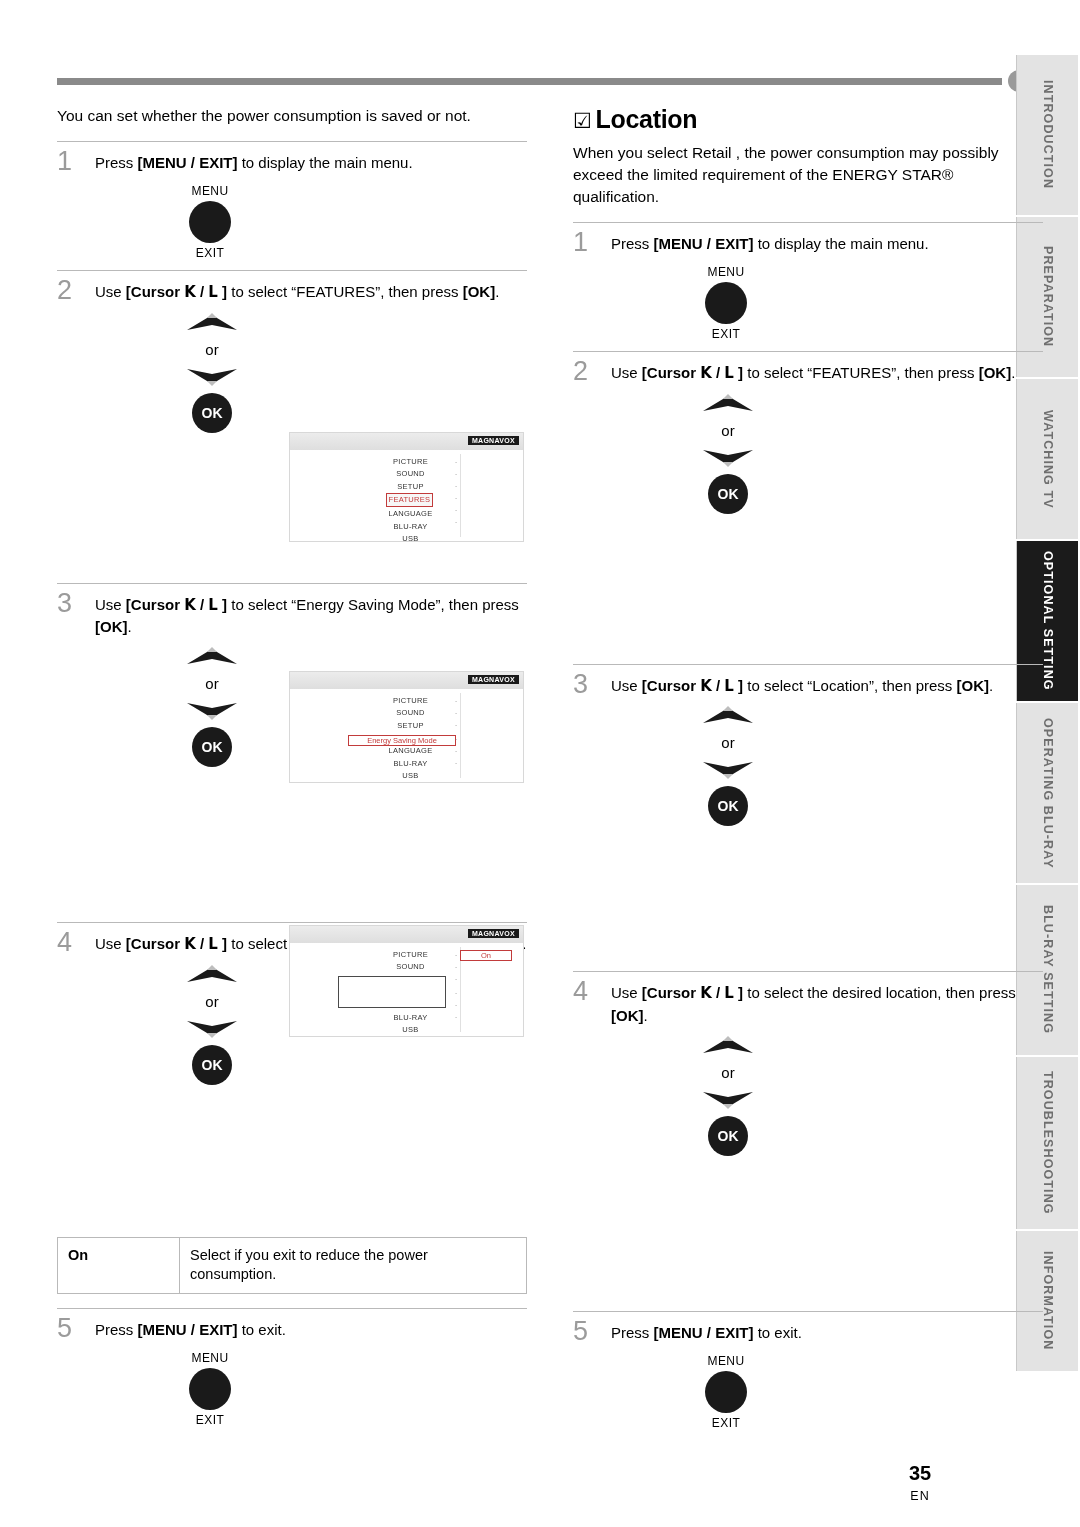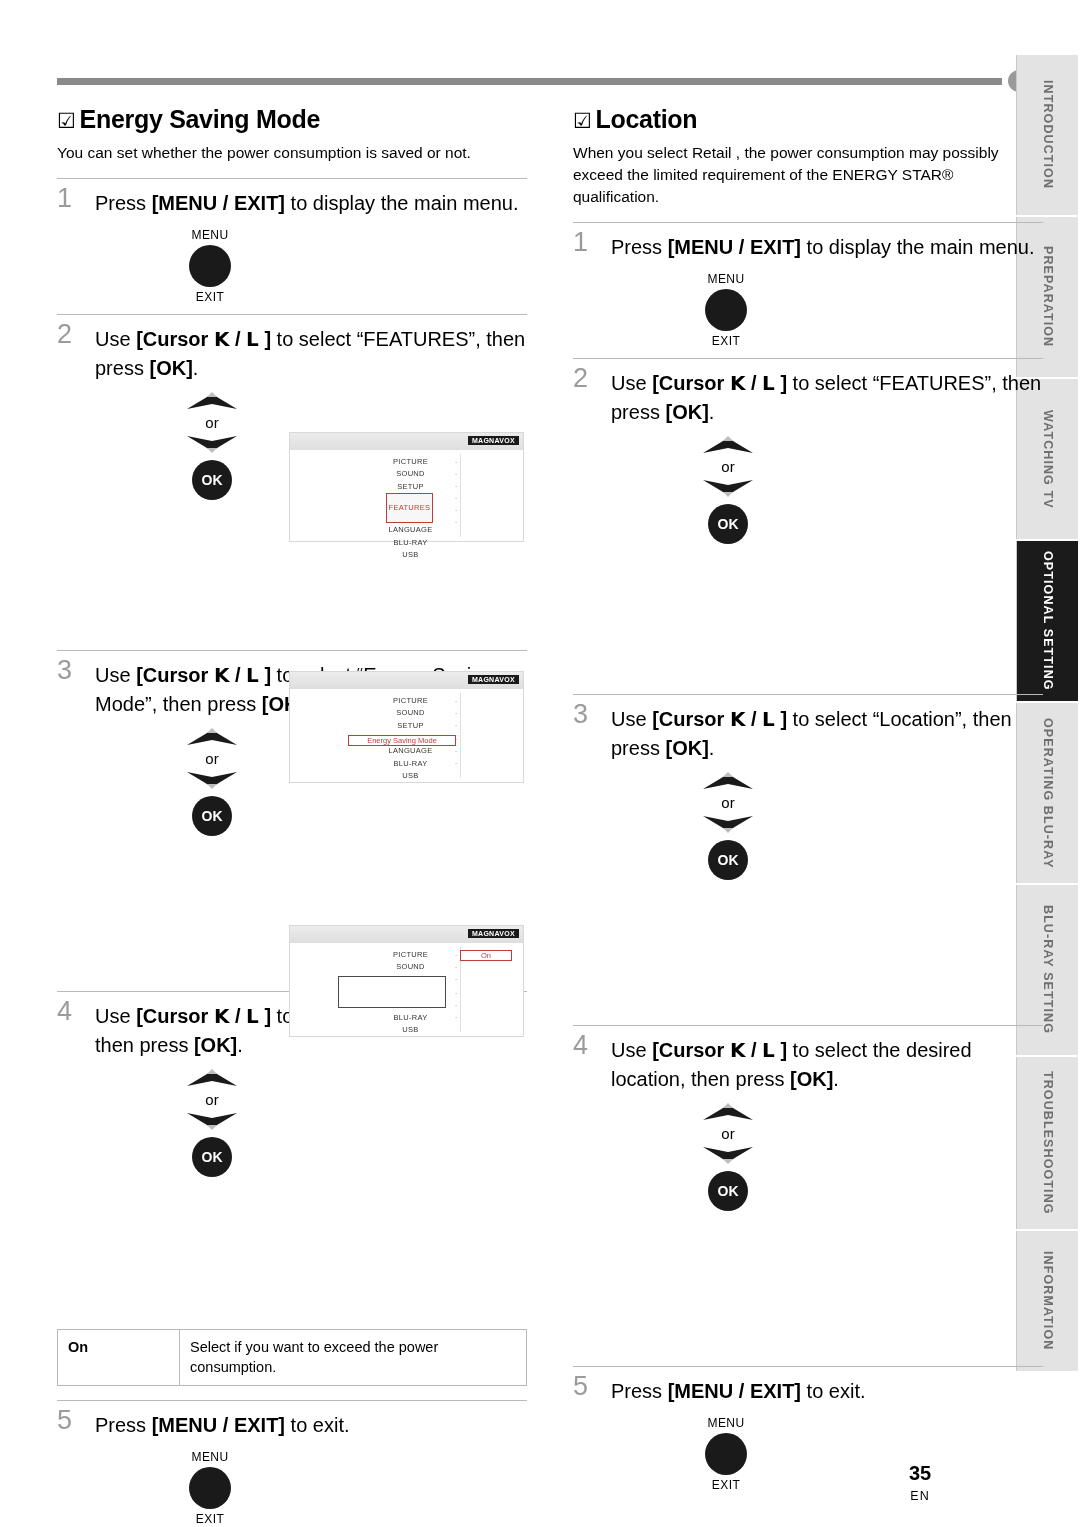--- a/index.html
+++ b/index.html
@@ -56,39 +56,39 @@
   }
 
   .hr { border-top:1px solid #b9b9b9; margin:10px 0 0 0; height:0; }
 
   
   .step { position:relative; padding:10px 0 0 38px; }
   .step .num {
     position:absolute; left:0; top:6px;
     font-size:27px; color:#9b9b9b; font-weight:normal; line-height:1;
   }
-  .step .txt { font-size:20px; line-height:1.45; }
+  .step .txt { font-size:15px; line-height:1.45; }
   .step .txt b { font-weight:bold; }
   .cursor-k { font-family:"DejaVu Sans", sans-serif; }
 
   
   .menuexit { margin:10px 0 6px 82px; width:66px; text-align:center; }
   .menuexit .lbl { font-size:12px; letter-spacing:0.4px; }
   .menuexit .knob {
     width:42px; height:42px; border-radius:50%; background:#1a1a1a;
     margin:3px auto;
   }
 
   
   .cluster { width:90px; margin:8px 0 4px 72px; text-align:center; }
   .cluster .chev {
     width:54px; height:22px; margin:0 auto; position:relative;
   }
   .cluster .chev svg { display:block; }
-  .cluster .or { font-size:15px; margin:1px 0; }
+  .cluster .or { font-size:15px; margin:7px 0; }
   .cluster .ok {
     width:40px; height:40px; border-radius:50%; background:#1a1a1a;
     color:#fff; font-size:14px; font-weight:bold;
     display:flex; align-items:center; justify-content:center;
     margin:6px auto 0;
   }
 
   
   .osd {
     position:absolute;
@@ -107,21 +107,21 @@
     background:#1a1a1a; color:#fff; padding:1px 4px;
   }
   .osd .osd-body { position:relative; padding:5px 0 5px 0; height:calc(100% - 17px);text-align:center; }
   .osd .mrow {
     font-size:7.5px; color:#333; padding:0.5px 0 0.5px 8px;
     letter-spacing:0.3px; line-height:1.55;
   }
   .osd .hl {
     display:inline-block;
     border:1px solid #c23b3b; color:#c23b3b;
-    padding:8px 2px; margin-left:-2px;
+    padding:0 2px; margin-left:-2px;
     background:#f7f7f7;
   }
   .osd .valbox {
     position:absolute; border:1px solid #c23b3b; color:#c23b3b;
     font-size:7.5px; padding:0 3px; background:#fff;
   }
   .osd .whitebox {
     position:absolute; border:1px solid #4a4a4a; background:#fff;
   }
   .osd .rightrule {
@@ -181,23 +181,20 @@
   <div class="side-tab" style="top:1002px;height:172px;">
       <span>TROUBLESHOOTING</span>
     </div>
   <div class="side-tab" style="top:1176px;height:140px;">
       <span>INFORMATION</span>
     </div>
 </div>
 
 <div class="col col-left">
 
-  <h2 class="sec-title">
-    <span class="box">☑</span><span>Energy Saving Mode</span>
-  </h2>
   <p class="intro">You can set whether the power consumption is saved or not.</p>
 
   <div class="hr"></div>
 
   <div class="step">
     <div class="num">1</div>
     <div class="txt">Press <b>[MENU / EXIT]</b> to display the main menu.</div>
     <div class="menuexit">
       <div class="lbl">MENU</div>
       <div class="knob"></div>
@@ -340,21 +337,21 @@
       <div class="colon" style="top:44px;">.</div>
       <div class="colon" style="top:56px;">.</div>
       <div class="colon" style="top:68px;">.</div>
     </div>
   </div>
 
   <table class="modes" style="margin-top:152px;">
     <tbody>
         <tr>
       <td class="k">On</td>
-      <td>Select if you want to exceed the power consumption.</td>
+      <td>Select if you exit to reduce the power consumption.</td>
     </tr>
   </tbody>
     </table>
 
   <div class="hr" style="margin-top:14px;"></div>
 
   <div class="step">
     <div class="num">5</div>
     <div class="txt">Press <b>[MENU / EXIT]</b> to exit.</div>
     <div class="menuexit">

